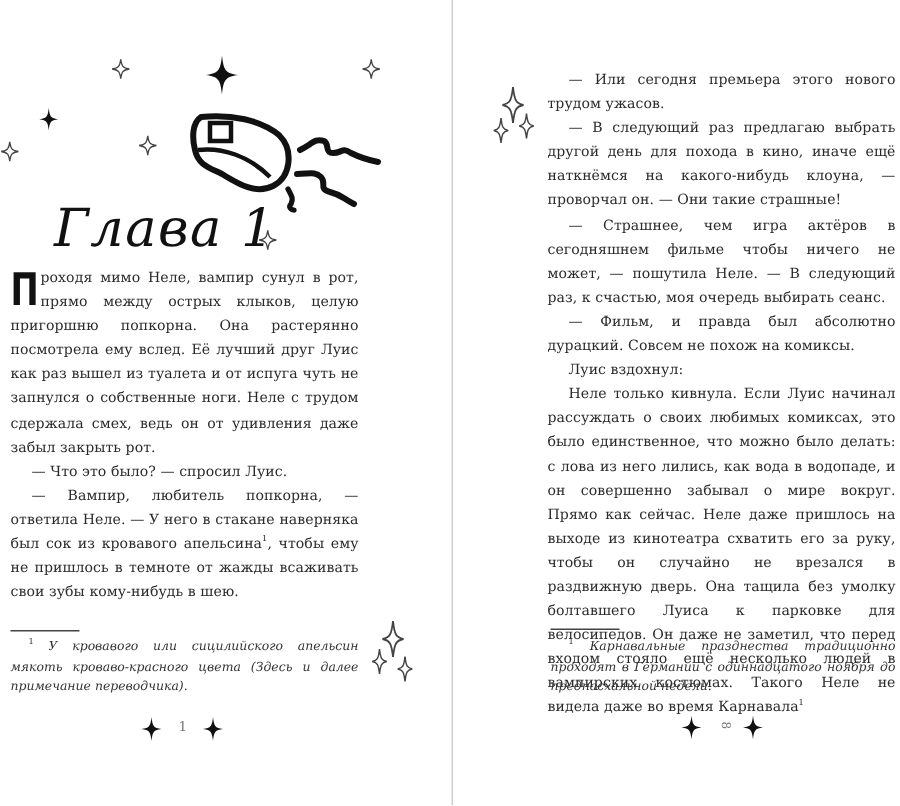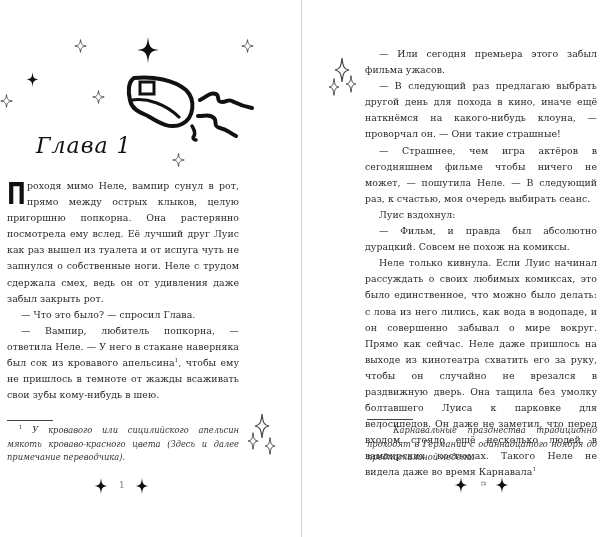--- a/index.html
+++ b/index.html
@@ -25,21 +25,21 @@
     .right-text { left: 365px; top: 46px; width: 232px; }
     .dropcap {
       float: left; font-family: "DejaVu Sans", sans-serif; font-weight: bold;
       font-size: 30px; line-height: 26px; margin: 3px 2px 0 0; color: #111;
       transform: scaleX(0.75); transform-origin: left;
       width: 18px;
     }
     .chapter-title {
       position: absolute; left: 36px; top: 133px;
       font-family: "DejaVu Serif", serif; font-style: italic;
-      font-size: 22px; color: #111; letter-spacing: 1px;
+      font-size: 35px; color: #111; letter-spacing: 1px;
     }
     .footnote-rule {
       position: absolute; height: 1px; background: #444; width: 46px;
     }
     .fn-left-rule { left: 7px; top: 420px; }
     .fn-right-rule { left: 367px; top: 419px; }
     .footnote {
       position: absolute; font-style: italic; font-size: 8.3px;
       line-height: 13.5px; text-align: justify; color: #333;
     }
@@ -90,21 +90,21 @@
       <path d="M8 28 C24 26 42 32 56 46" fill="none" stroke="#111" stroke-width="3"></path>
       <path d="M76 28 C84 24 86 20 92 22 C96 24 92 30 98 30 C104 30 104 26 110 30 C114 32 118 34 128 36" fill="none" stroke="#111" stroke-width="4" stroke-linecap="round"></path>
       <path d="M74 44 C82 44 86 42 90 46 C94 50 88 54 96 56 C104 58 104 60 112 64" fill="none" stroke="#111" stroke-width="4" stroke-linecap="round"></path>
       <path d="M68 54 C70 58 72 60 70 64 C68 66 70 68 72 68" fill="none" stroke="#111" stroke-width="3.5" stroke-linecap="round"></path>
     </svg>
 
     <div class="chapter-title">Глава 1</div>
 
     <div class="text-block left-text">
       <p class="noindent"><span class="dropcap">П</span><span>роходя мимо Неле, вампир сунул в рот, прямо между острых клыков, целую пригоршню попкорна. Она растерянно посмотрела ему вслед. Её лучший друг Луис как раз вышел из туалета и от испуга чуть не запнулся о собственные ноги. Неле с трудом сдержала смех, ведь он от удивления даже забыл закрыть рот.</span></p>
-      <p>— Что это было? — спросил Глава.</p>
+      <p>— Что это было? — спросил Луис.</p>
       <p><span>— Вампир, любитель попкорна, — ответила Неле. — У него в стакане наверняка был сок из кровавого апельсина</span><sup>1</sup><span>, чтобы ему не пришлось в темноте от жажды всаживать свои зубы кому-нибудь в шею.</span></p>
     </div>
 
     <div class="footnote-rule fn-left-rule"></div>
     <div class="footnote fn-left">
       <span class="first"><sup>1</sup> <span>У кровавого или сицилийского апельсин мякоть кроваво-красного цвета (Здесь и далее примечание переводчика).</span></span>
     </div>
 
     <svg class="star" style="left:254px;top:413px" width="16" height="26" viewBox="0 0 16 26">
         <path d="M8 1 C9 10 10 12 15 13 C10 14 9 16 8 25 C7 16 6 14 1 13 C6 12 7 10 8 1Z" fill="none" stroke="#444" stroke-width="1.2"></path>
@@ -133,25 +133,25 @@
       <path d="M8 1 C9 10 10 12 15 13 C10 14 9 16 8 25 C7 16 6 14 1 13 C6 12 7 10 8 1Z" fill="none" stroke="#444" stroke-width="1.2"></path>
     </svg>
   <svg class="star" style="left:328px;top:78px" width="12" height="18" viewBox="0 0 16 26">
       <path d="M8 1 C9 10 10 12 15 13 C10 14 9 16 8 25 C7 16 6 14 1 13 C6 12 7 10 8 1Z" fill="none" stroke="#444" stroke-width="1.4"></path>
     </svg>
   <svg class="star" style="left:345px;top:75px" width="12" height="18" viewBox="0 0 16 26">
       <path d="M8 1 C9 10 10 12 15 13 C10 14 9 16 8 25 C7 16 6 14 1 13 C6 12 7 10 8 1Z" fill="none" stroke="#444" stroke-width="1.4"></path>
     </svg>
 
   <div class="text-block right-text">
-    <p>— Или сегодня премьера этого забыл фильма ужасов.</p>
+    <p>— Или сегодня премьера этого нового трудом ужасов.</p>
     <p>— В следующий раз предлагаю выбрать другой день для похода в кино, иначе ещё наткнёмся на какого-нибудь клоуна, — проворчал он. — Они такие страшные!</p>
     <p>— Страшнее, чем игра актёров в сегодняшнем фильме чтобы ничего не может, — пошутила Неле. — В следующий раз, к счастью, моя очередь выбирать сеанс.</p>
+    <p>— Фильм, и правда был абсолютно дурацкий. Совсем не похож на комиксы.</p>
     <p>Луис вздохнул:</p>
-    <p>— Фильм, и правда был абсолютно дурацкий. Совсем не похож на комиксы.</p>
     <p><span>Неле только кивнула. Если Луис начинал рассуждать о своих любимых комиксах, это было единственное, что можно было делать: с лова из него лились, как вода в водопаде, и он совершенно забывал о мире вокруг. Прямо как сейчас. Неле даже пришлось на выходе из кинотеатра схватить его за руку, чтобы он случайно не врезался в раздвижную дверь. Она тащила без умолку болтавшего Луиса к парковке для велосипедов. Он даже не заметил, что перед входом стояло ещё несколько людей в вампирских костюмах. Такого Неле не видела даже во время Карнавала</span><sup>1</sup></p>
   </div>
 
   <div class="footnote-rule fn-right-rule"></div>
   <div class="footnote fn-right">
     <span class="first"><sup>1</sup> <span>Карнавальные празднества традиционно проходят в Германии с одиннадцатого ноября до предпасхальной недели.</span></span>
   </div>
 
   <svg class="star" style="left:454px;top:477px" width="14" height="16" viewBox="0 0 20 24">
       <path d="M10 0 C11 9 12 11 20 12 C12 13 11 15 10 24 C9 15 8 13 0 12 C8 11 9 9 10 0Z" fill="#111"></path>

